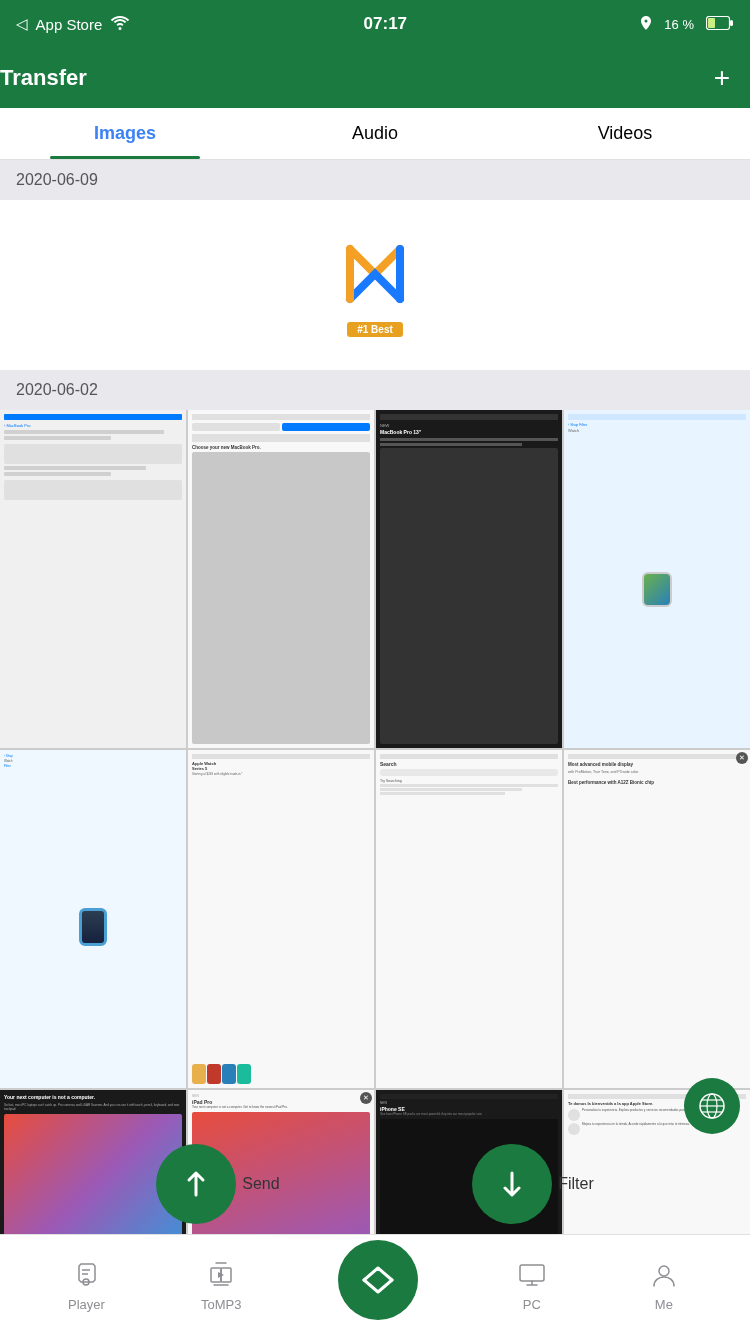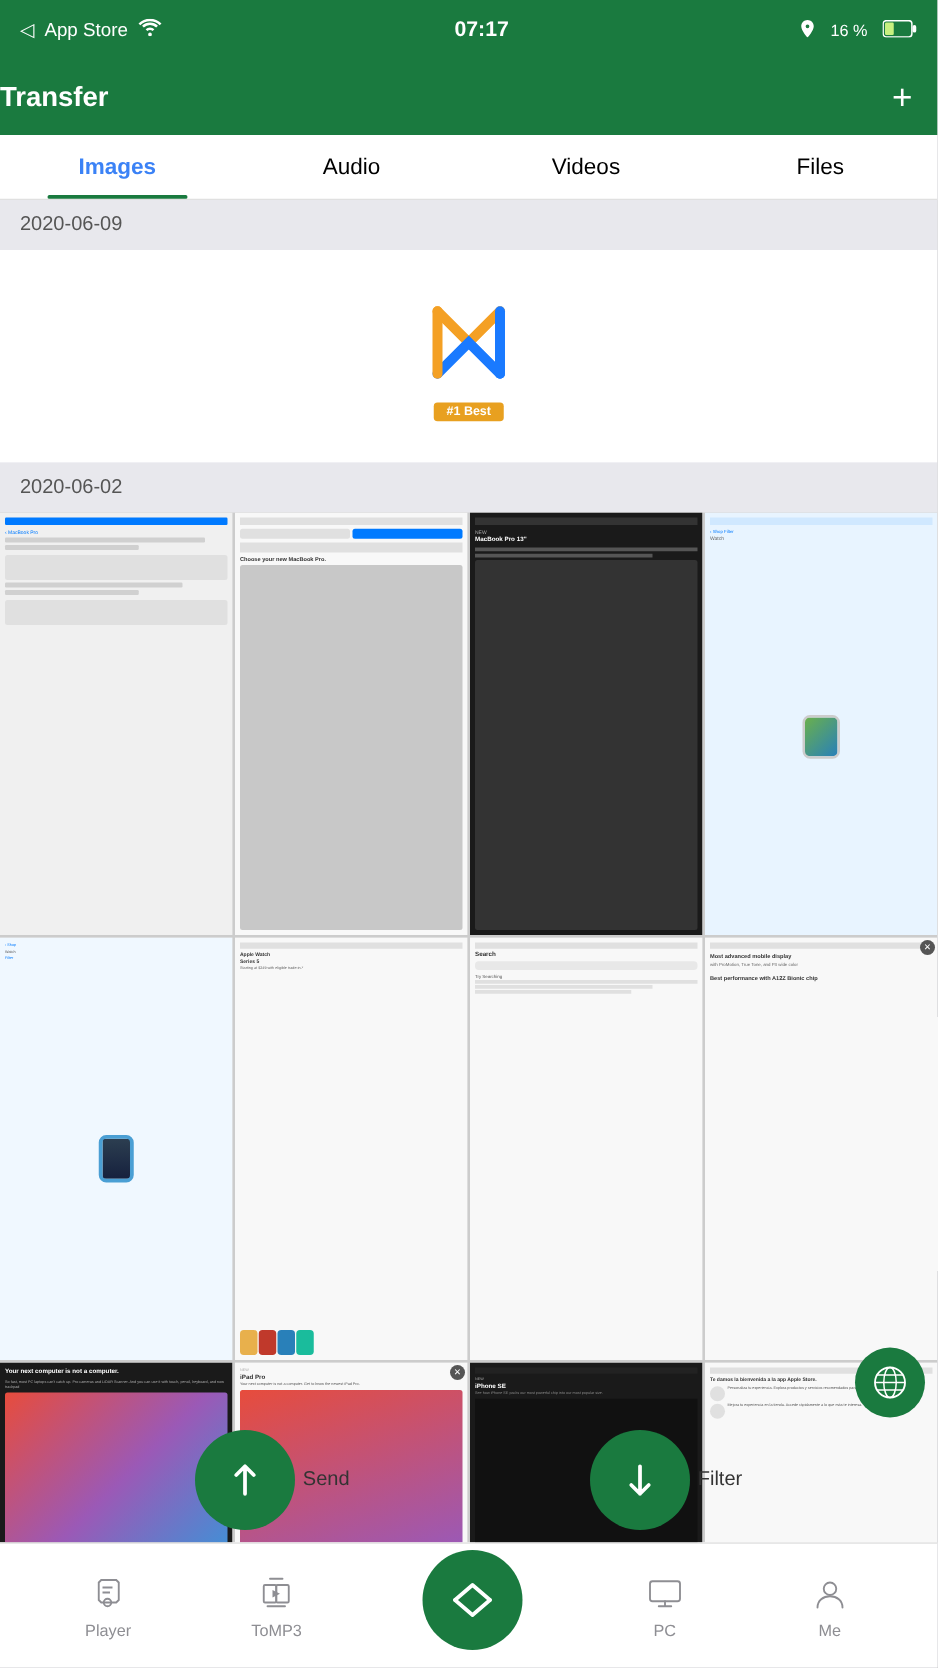--- a/index.html
+++ b/index.html
@@ -311,23 +311,20 @@
 <div class="tabs">
   <div class="tab active">
     <span>Images</span>
   </div>
   <div class="tab">
     <span>Audio</span>
   </div>
   <div class="tab">
     <span>Videos</span>
   </div>
-  <div class="tab">
-    <span>Files</span>
-  </div>
 </div>
 
 <div class="scroll-area">
 
   <div class="section-header">2020-06-09</div>
   <div class="image-section-1">
     <div class="app-icon-container">
 
       <svg class="app-icon" viewBox="0 0 80 80" xmlns="http://www.w3.org/2000/svg">
         <rect width="80" height="80" fill="white"></rect>

